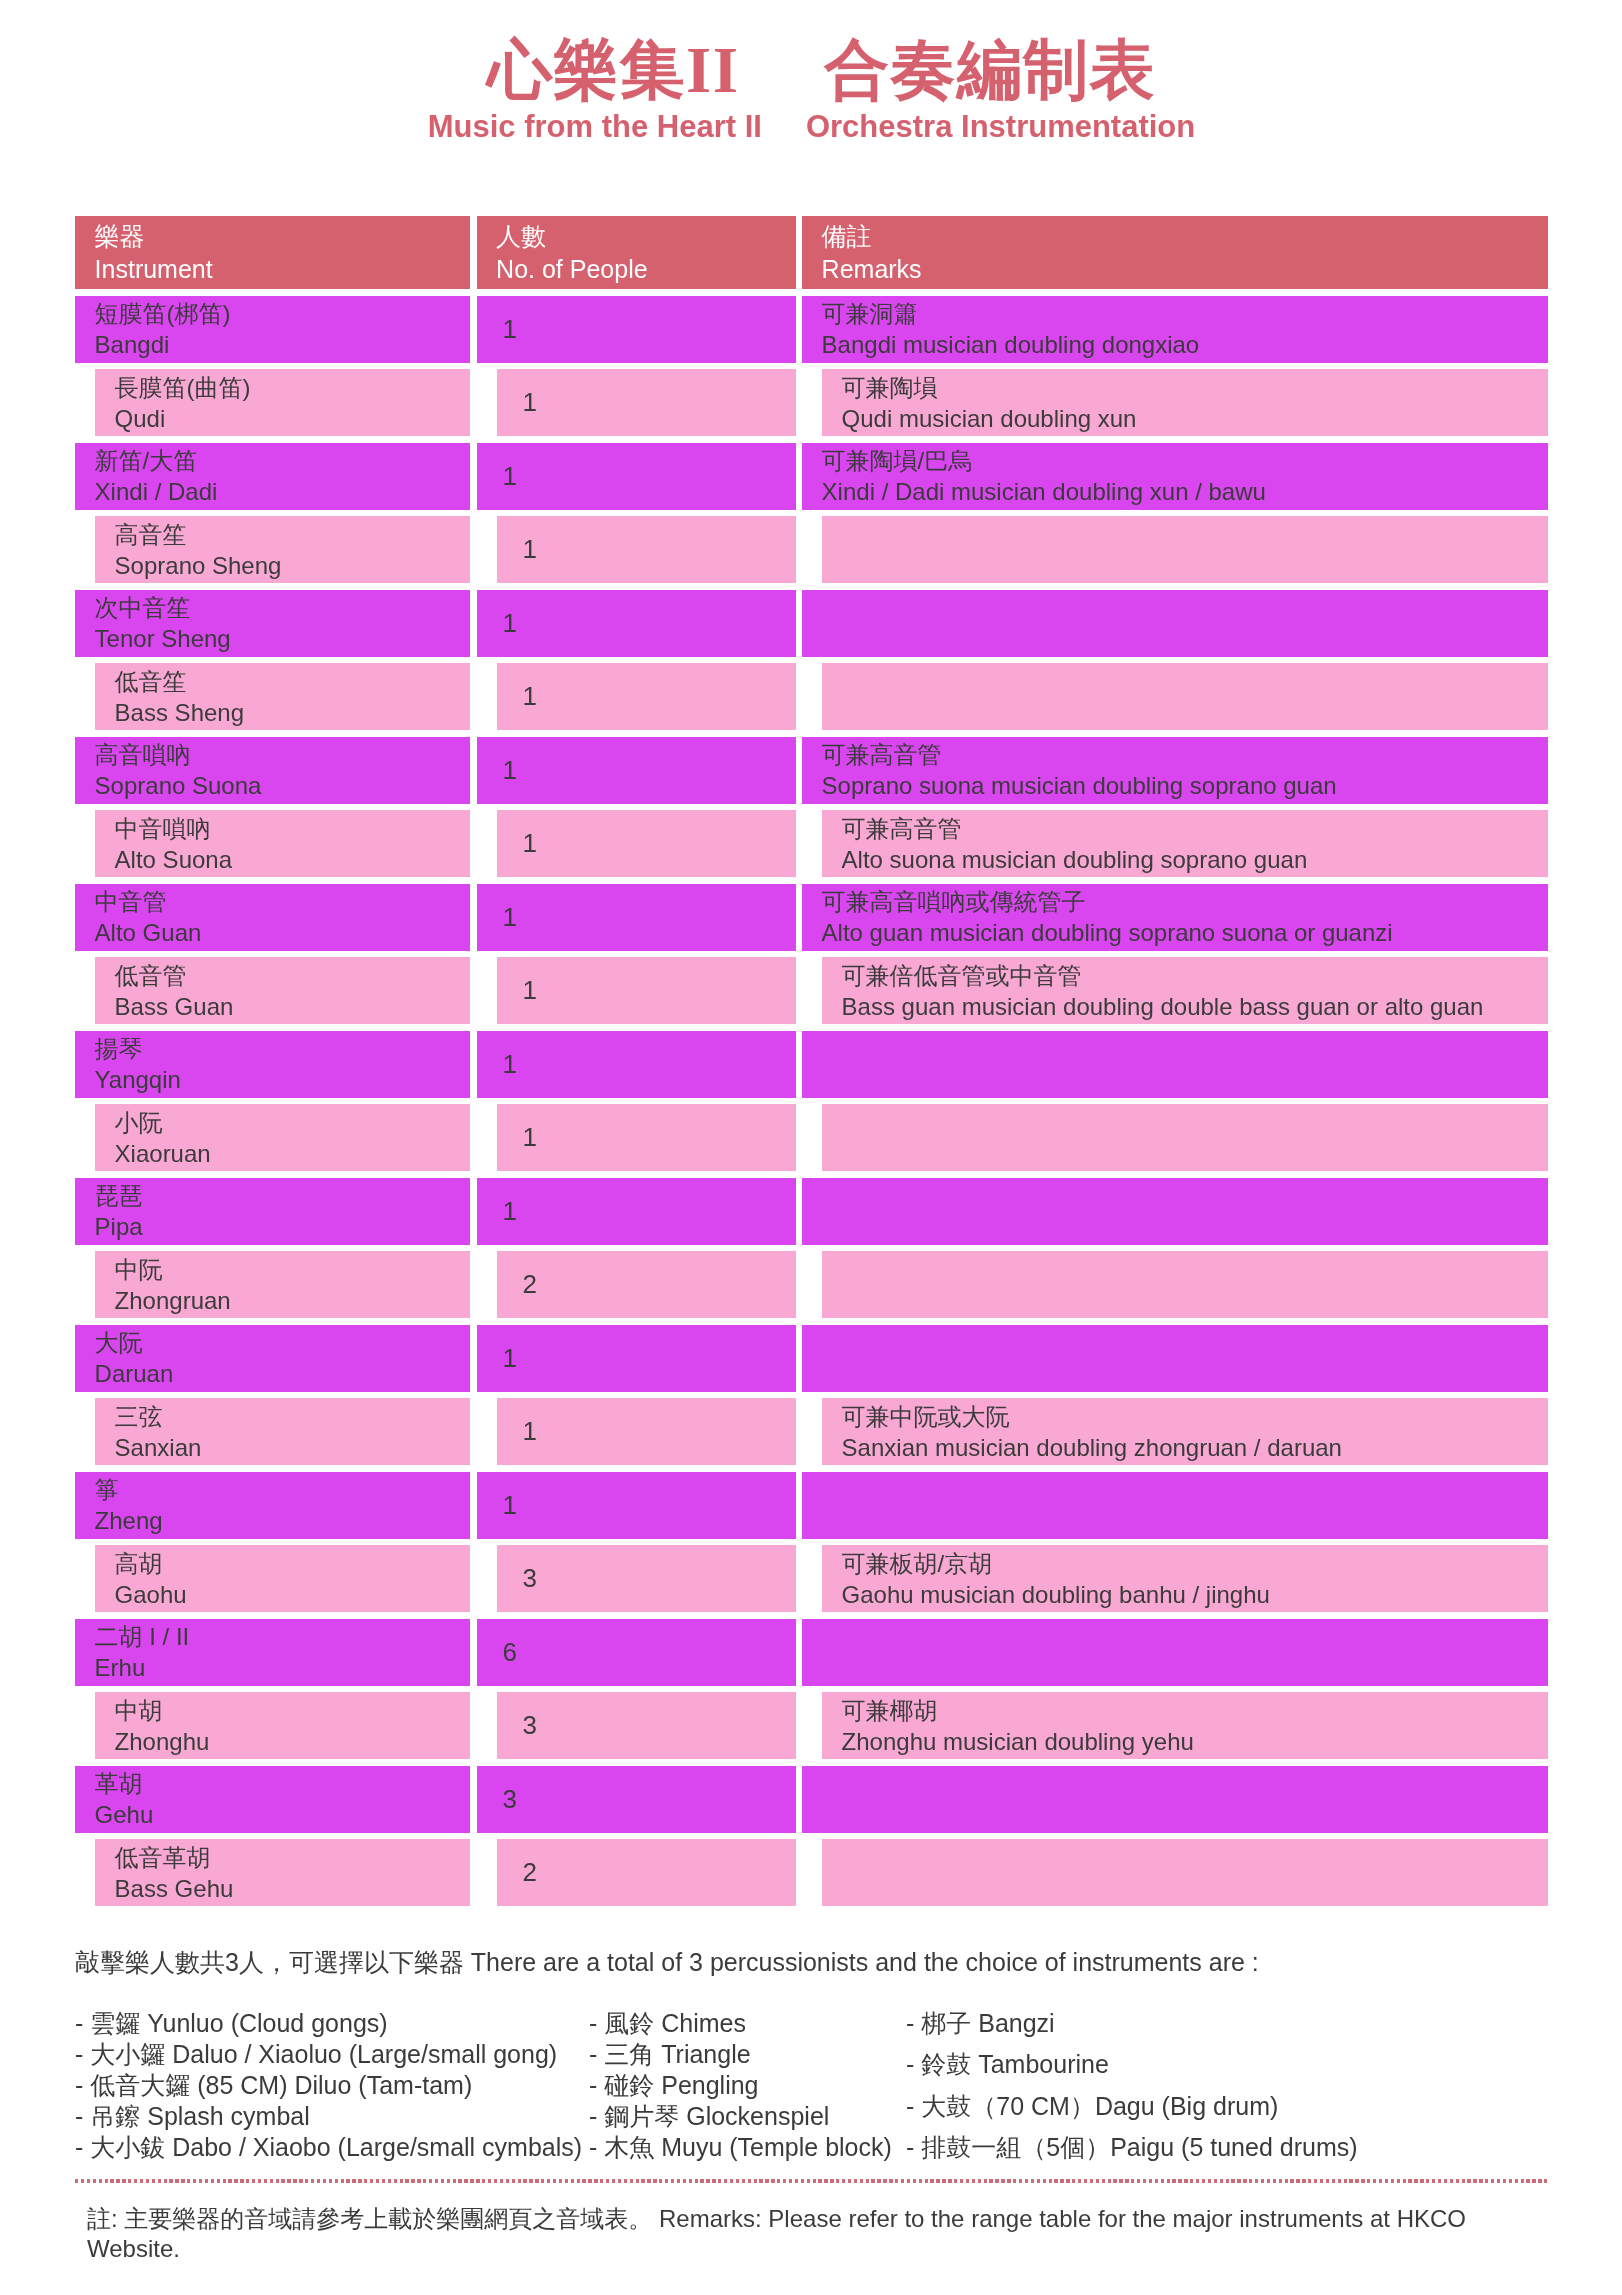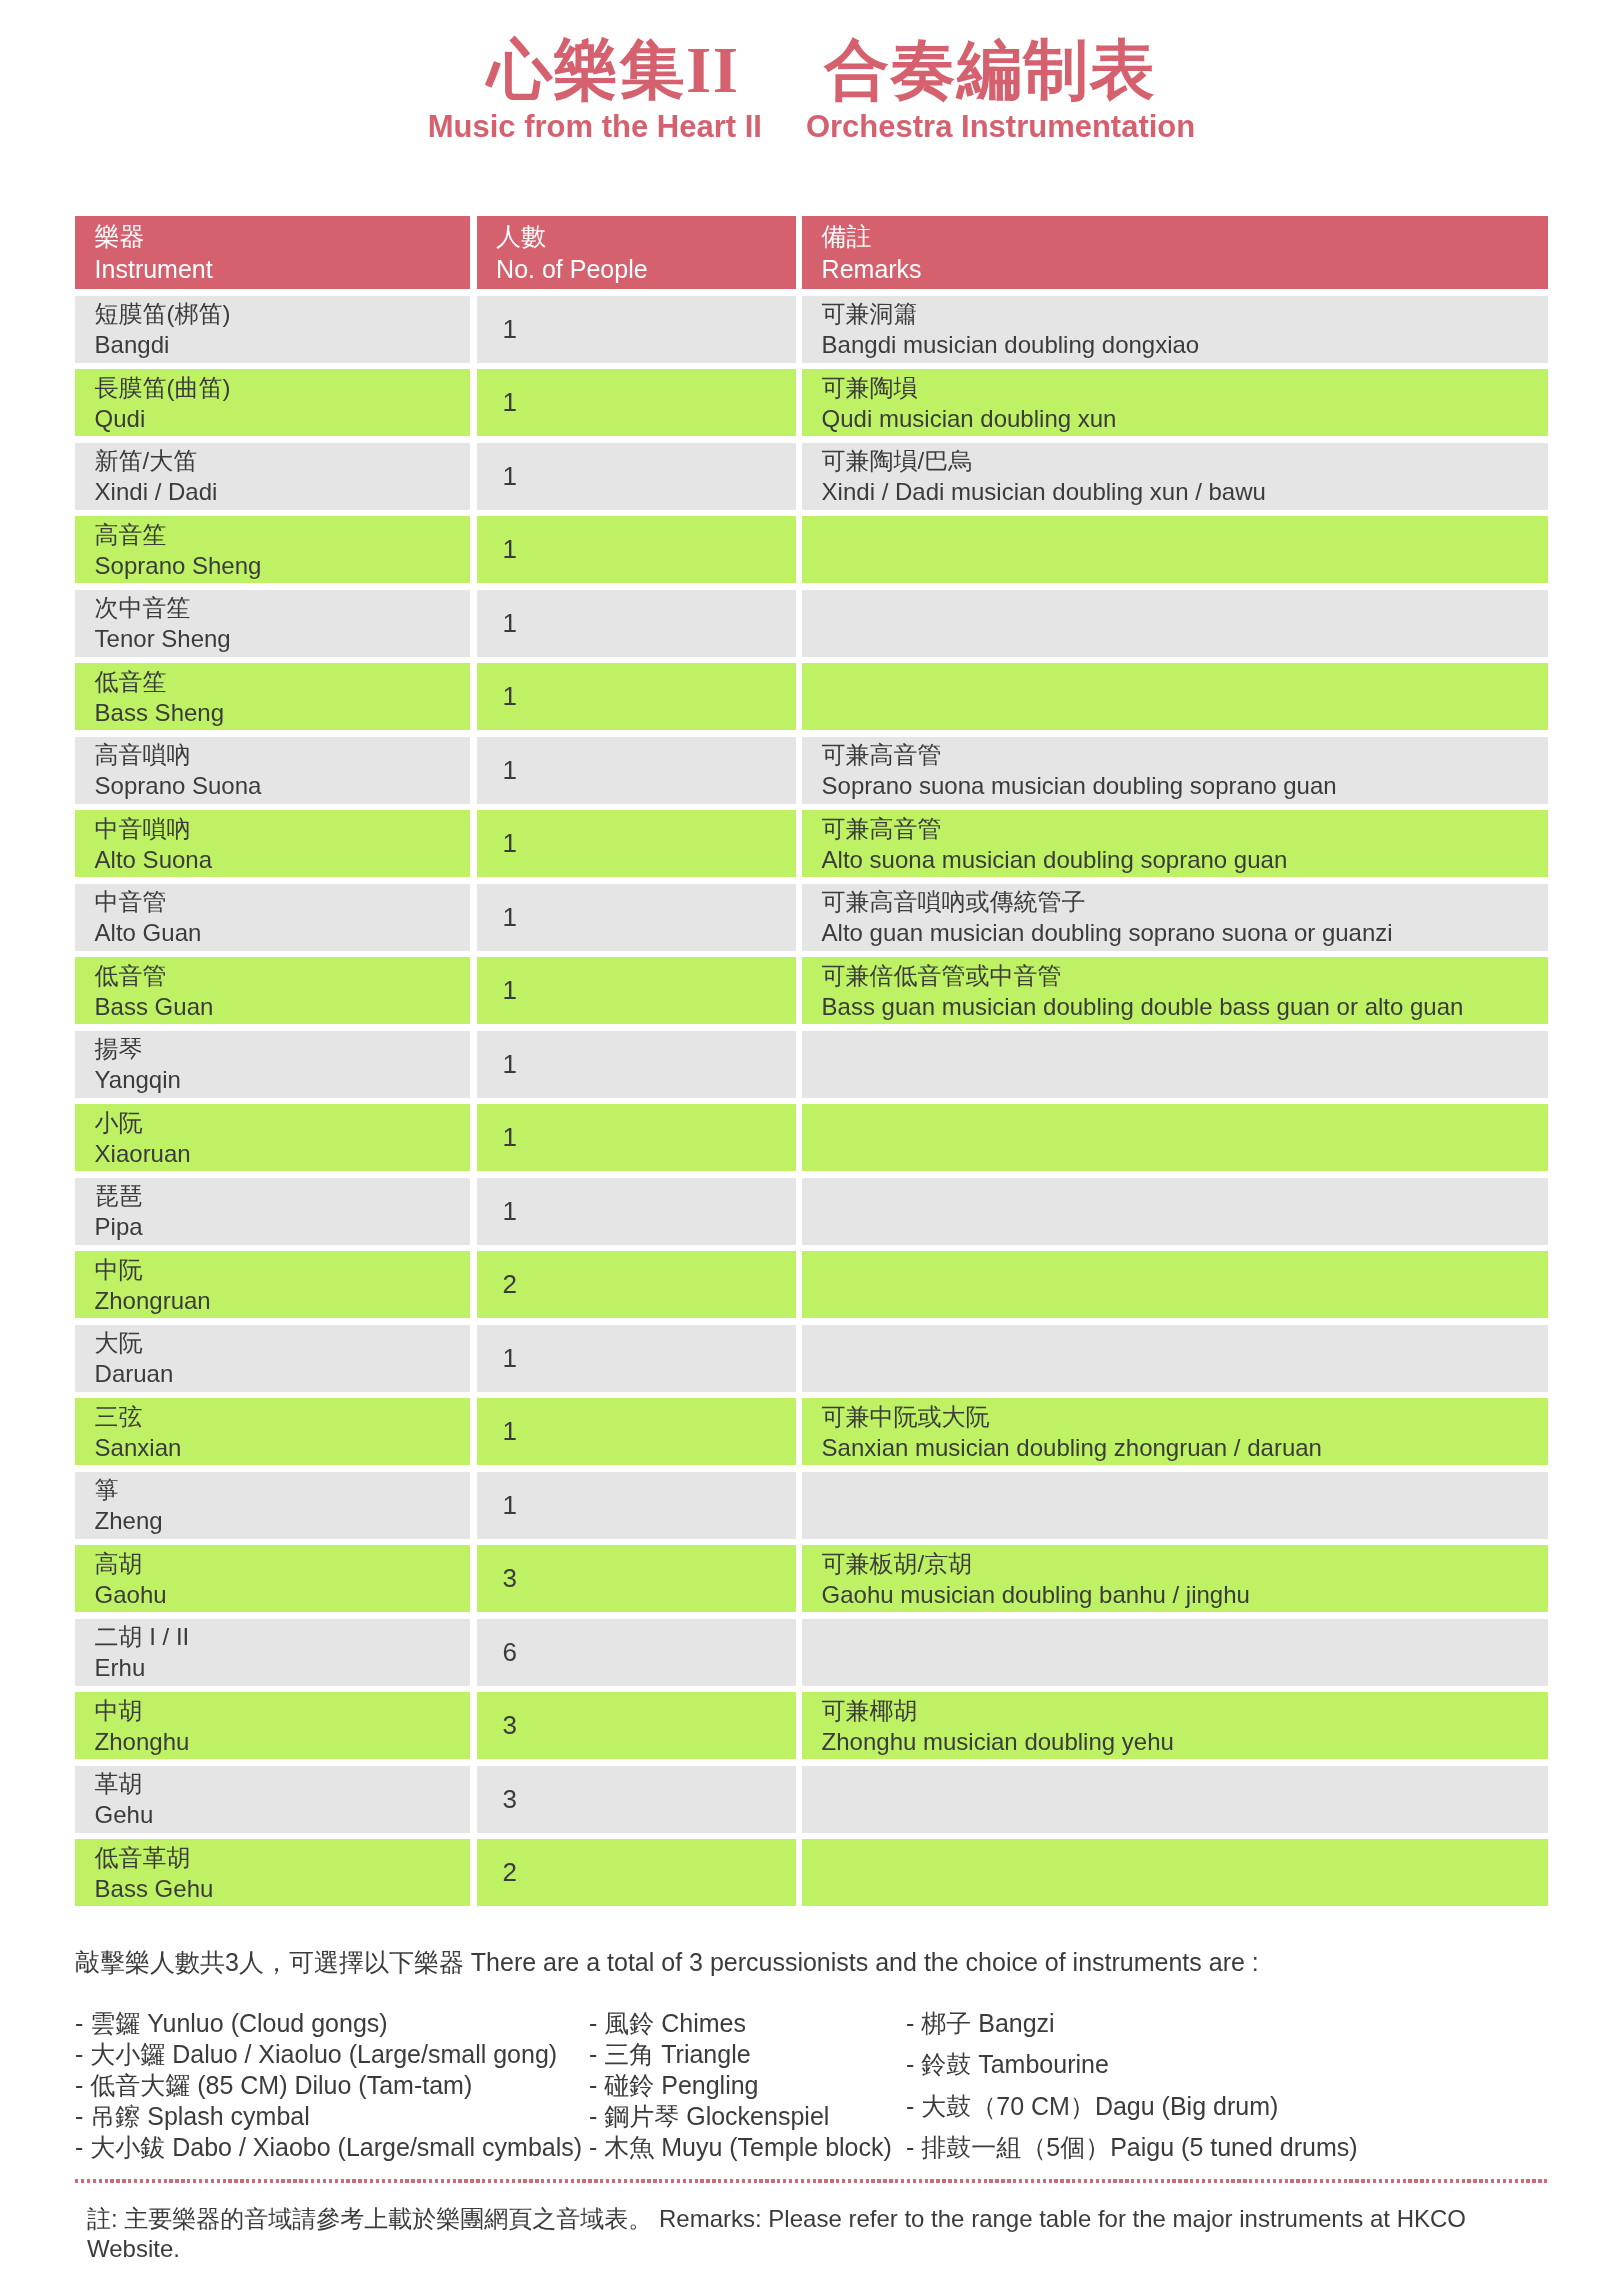--- a/index.html
+++ b/index.html
@@ -32,22 +32,22 @@
     margin-bottom:6.5px;
   }
   .thead .cell{background:#d6616e;color:#ffffff;height:73px;}
   .cell{
     height:67px;display:flex;flex-direction:column;justify-content:center;
     padding-left:19.6px;box-sizing:border-box;
     font-size:24px;line-height:31px;
   }
   .thead .cell{height:73px;line-height:33px;font-size:25px;}
   .cell.count{padding-left:26px;font-size:26px;}
-  .trow.gray  .cell{background:#e5e5e5;}
-  .trow.pink  .cell{background:#bef264;}
+  .trow.gray  .cell{background:#d946ef;}
+  .trow.pink  .cell{background:#f9a8d4;margin-left:20px;}
 
   
   .perc-intro{
     position:absolute;left:75px;top:1947px;width:1472px;
     font-size:25px;line-height:31px;
   }
   .perc-cols{
     position:absolute;left:75px;top:2008px;width:1472px;
     display:grid;grid-template-columns:514px 317px 641px;
   }

